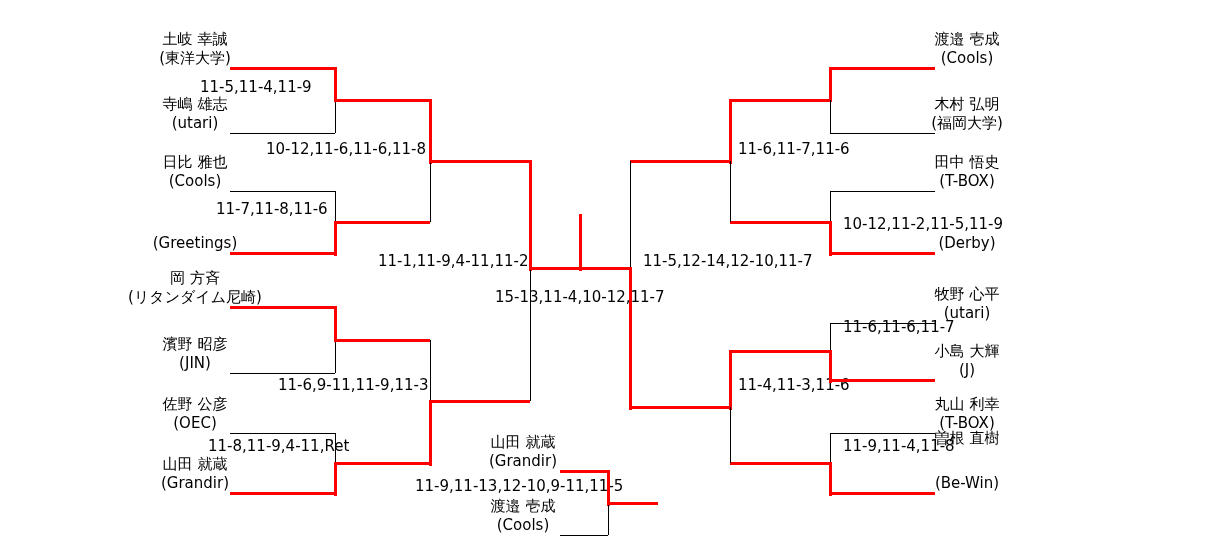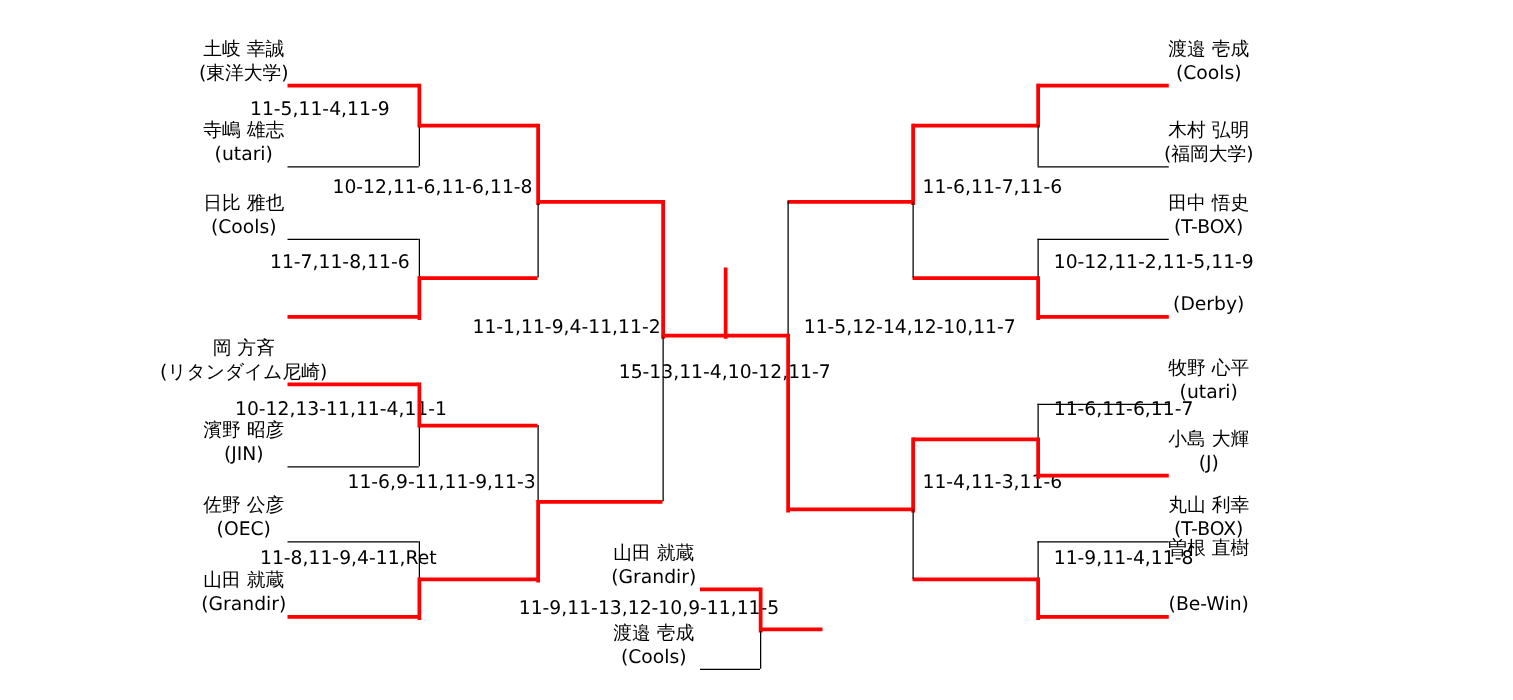--- a/index.html
+++ b/index.html
@@ -20,20 +20,21 @@
 <body>
 
 <div class="stage">
 
   <div class="tc" style="left:110px;top:30px">土岐 幸誠</div>
   <div class="tc" style="left:110px;top:49px">(東洋大学)</div>
   <div class="tc" style="left:110px;top:95px">寺嶋 雄志</div>
   <div class="tc" style="left:110px;top:114px">(utari)</div>
   <div class="tc" style="left:110px;top:153px">日比 雅也</div>
   <div class="tc" style="left:110px;top:172px">(Cools)</div>
+  <div class="tc" style="left:110px;top:234px">(Greetings)</div>
   <div class="tc" style="left:110px;top:269px">岡 方斉</div>
   <div class="tc" style="left:110px;top:288px">(リタンダイム尼崎)</div>
   <div class="tc" style="left:110px;top:335px">濱野 昭彦</div>
   <div class="tc" style="left:110px;top:354px">(JIN)</div>
   <div class="tc" style="left:110px;top:395px">佐野 公彦</div>
   <div class="tc" style="left:110px;top:414px">(OEC)</div>
   <div class="tc" style="left:110px;top:455px">山田 就蔵</div>
   <div class="tc" style="left:110px;top:474px">(Grandir)</div>
 
   <div class="tc" style="left:882px;top:30px">渡邉 壱成</div>
@@ -53,28 +54,27 @@
   <div class="tc" style="left:882px;top:474px">(Be-Win)</div>
 
   <div class="tc" style="left:438px;top:433px">山田 就蔵</div>
   <div class="tc" style="left:438px;top:452px">(Grandir)</div>
   <div class="tc" style="left:438px;top:497px">渡邉 壱成</div>
   <div class="tc" style="left:438px;top:516px">(Cools)</div>
 
   <div class="t" style="left:200px;top:78px">11-5,11-4,11-9</div>
   <div class="t" style="left:266px;top:140px">10-12,11-6,11-6,11-8</div>
   <div class="t" style="left:216px;top:200px">11-7,11-8,11-6</div>
-  <div class="t" style="left:188px;top:318px">10-12,13-11,11-4,11-1</div>
   <div class="t" style="left:278px;top:376px">11-6,9-11,11-9,11-3</div>
   <div class="t" style="left:208px;top:437px">11-8,11-9,4-11,Ret</div>
   <div class="t" style="left:378px;top:252px">11-1,11-9,4-11,11-2</div>
   <div class="t" style="left:495px;top:288px">15-13,11-4,10-12,11-7</div>
   <div class="t" style="left:643px;top:252px">11-5,12-14,12-10,11-7</div>
   <div class="t" style="left:738px;top:140px">11-6,11-7,11-6</div>
-  <div class="t" style="left:843px;top:200px">10-12,11-2,11-5,11-9</div>
+  <div class="t" style="left:843px;top:215px">10-12,11-2,11-5,11-9</div>
   <div class="t" style="left:843px;top:318px">11-6,11-6,11-7</div>
   <div class="t" style="left:738px;top:376px">11-4,11-3,11-6</div>
   <div class="t" style="left:843px;top:437px">11-9,11-4,11-8</div>
   <div class="t" style="left:415px;top:477px">11-9,11-13,12-10,9-11,11-5</div>
 
   <div class="hlr" style="left:230px;top:67px;width:105px"></div>
   <div class="hl" style="left:230px;top:133px;width:105px"></div>
   <div class="hl" style="left:230px;top:191px;width:105px"></div>
   <div class="hlr" style="left:230px;top:252px;width:105px"></div>
   <div class="hlr" style="left:230px;top:306px;width:105px"></div>

